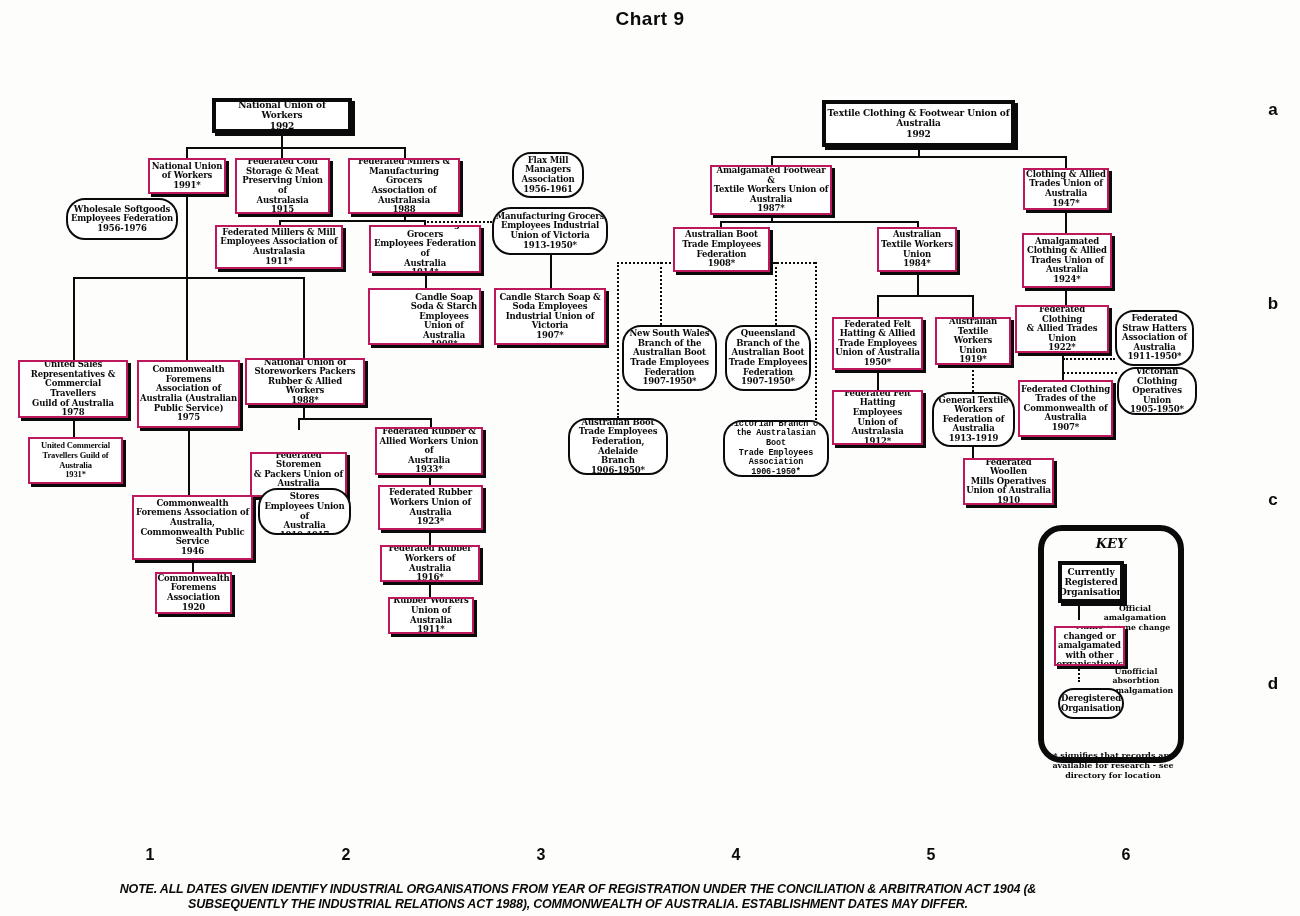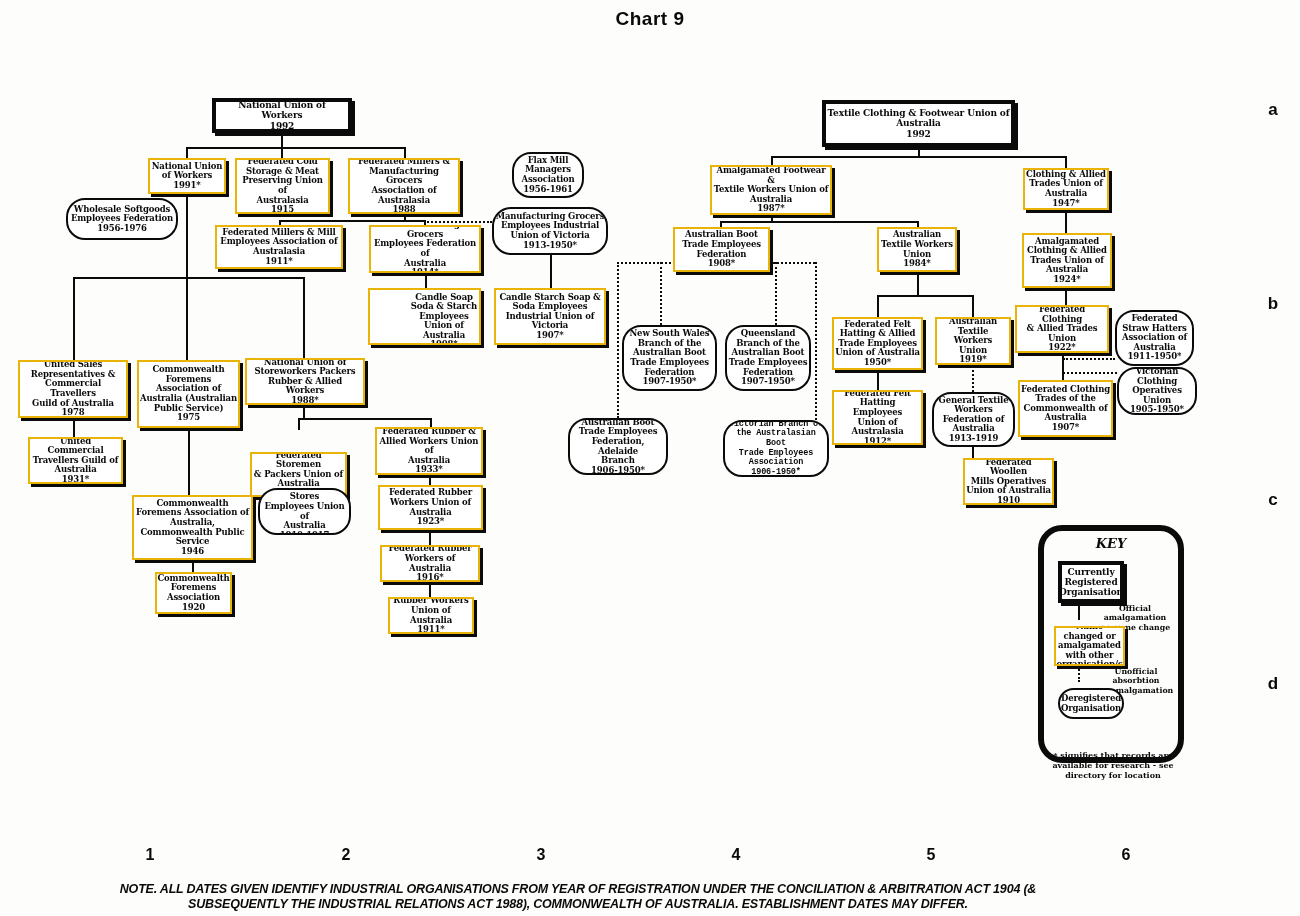--- a/index.html
+++ b/index.html
@@ -4,21 +4,21 @@
 <style>
   html,body{margin:0;padding:0;background:#e8e8e4;}
   #stage{position:relative;width:1300px;height:916px;background:#fdfdfb;overflow:hidden;
          font-family:"Liberation Sans",sans-serif;color:#0a0a0a;}
   .hdr{position:absolute;left:0;top:8px;width:1300px;text-align:center;}
   .chart-no{font:bold 19px "Liberation Sans",sans-serif;letter-spacing:.5px;}
   .chart-title{font:bold 19.5px "Liberation Sans",sans-serif;letter-spacing:.2px;margin-top:1px;}
   .node{position:absolute;display:flex;align-items:center;justify-content:center;text-align:center;
         font:bold 8.5px/1.13 "DejaVu Serif",serif;letter-spacing:-0.15px;white-space:pre-line;
         background:#fff;color:#0a0a0a;box-sizing:border-box;padding:1px;overflow:hidden;}
-  .node.named{border:2px solid #eab308;box-shadow:3px 3px 0 #0a0a0a;}
+  .node.named{border:2px solid #be185d;box-shadow:3px 3px 0 #0a0a0a;}
   .node.registered{border:4px solid #0a0a0a;box-shadow:3px 3px 0 #0a0a0a;font-size:9px;}
   .node.dereg{border:2.5px solid #0a0a0a;border-radius:19px;}
   .edge{position:absolute;}
   .edge.h.solid{border-top:2px solid #0a0a0a;}
   .edge.v.solid{border-left:2px solid #0a0a0a;}
   .edge.h.dotted{border-top:2px dotted #0a0a0a;}
   .edge.v.dotted{border-left:2px dotted #0a0a0a;}
   .rowlab{position:absolute;width:22px;text-align:center;font:bold 17px "Liberation Sans",sans-serif;}
   .collab{position:absolute;width:20px;text-align:center;font:bold 16px "Liberation Sans",sans-serif;}
   .footer-note{position:absolute;left:0;top:882px;width:1156px;text-align:center;
@@ -149,21 +149,21 @@
       <div class="node named" style="left: 137px; top: 360px; width: 103px; height: 68px;">Commonwealth
 Foremens
 Association of
 Australia (Australian
 Public Service)
 1975</div>
       <div class="node named" style="left: 245px; top: 358px; width: 120px; height: 47px;">National Union of
 Storeworkers Packers
 Rubber &amp; Allied Workers
 1988*</div>
-      <div class="node named" style="left: 28px; top: 437px; width: 95px; height: 47px;">United Commercial
+      <div class="node named" style="left: 28px; top: 437px; width: 95px; height: 47px; font-family: Liberation Serif, serif;">United Commercial
 Travellers Guild of
 Australia
 1931*</div>
       <div class="node named" style="left: 250px; top: 452px; width: 97px; height: 45px;">Federated Storemen
 &amp; Packers Union of
 Australia
 1912*</div>
       <div class="node dereg" style="left: 258px; top: 488px; width: 93px; height: 47px;">Wool &amp; Skin Stores
 Employees Union of
 Australia

